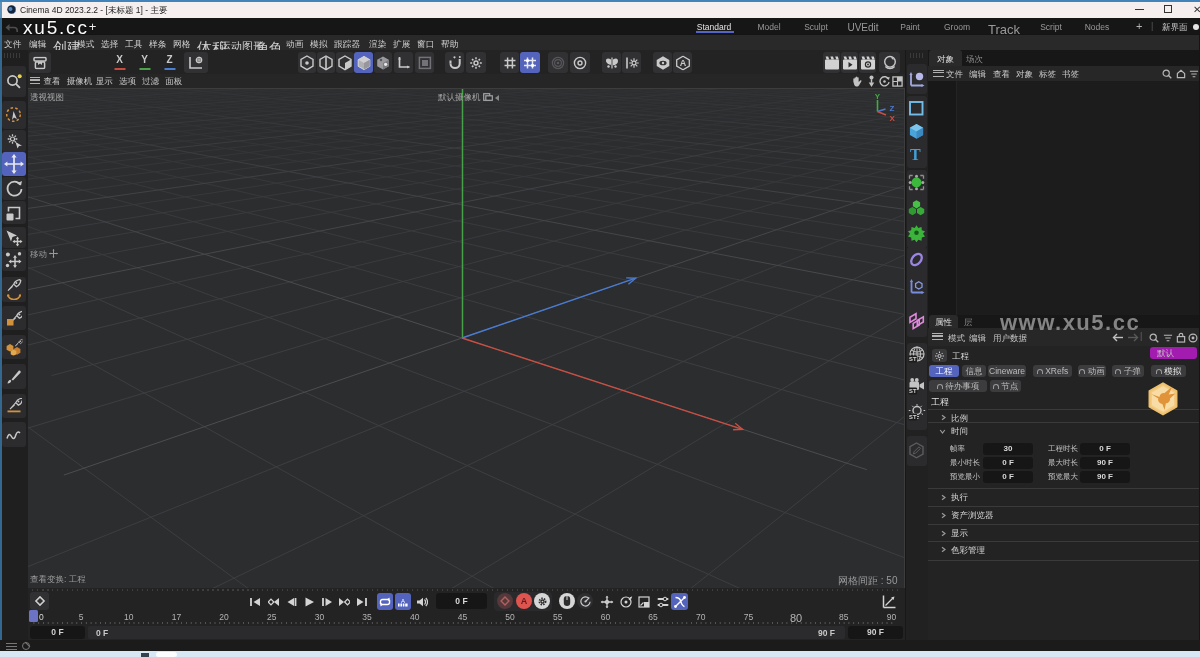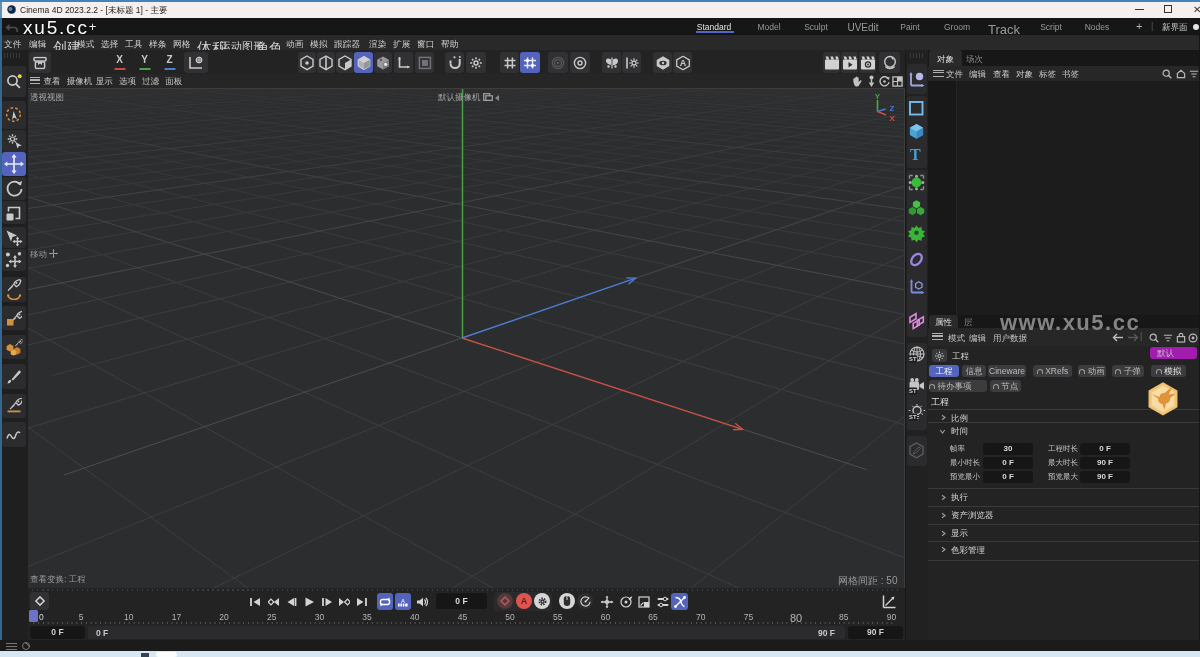--- a/index.html
+++ b/index.html
@@ -1069,21 +1069,21 @@
     </div>
     <div class="abs" style="left:952px;top:351px;font-size:8.5px;color:#dadada">工程</div>
     <div class="abs" style="left:1150px;top:347px;width:47px;height:12px;background:#a21caf;border-radius:3px;font-size:8.5px;color:#c0c0c0;line-height:12px;padding-left:7px">默认</div>
     <div class="abs" style="left:929px;top:365px;width:30px;height:12px;background:#5464bc;border-radius:3px;font-size:8.5px;color:#fff;text-align:center;line-height:12px">工程</div>
     <div class="abs" style="left:962px;top:365px;width:24px;height:12px;background:#3c3c3e;border-radius:3px;font-size:8.5px;color:#bcbcbc;text-align:center;line-height:12px">信息</div>
     <div class="abs" style="left:988px;top:365px;width:38px;height:12px;background:#3c3c3e;border-radius:3px;font-size:8.5px;color:#bcbcbc;text-align:center;line-height:12px">Cineware</div>
     <div class="abs" style="left:1033px;top:365px;width:39px;height:12px;background:#3c3c3e;border-radius:3px;font-size:8.5px;color:#bcbcbc;text-align:center;line-height:12px"><span style="display:inline-block;width:6px;height:5px;border:1px solid #999;border-bottom:none;border-radius:3px 3px 0 0;margin-right:2.5px"></span>XRefs</div>
     <div class="abs" style="left:1078px;top:365px;width:28px;height:12px;background:#3c3c3e;border-radius:3px;font-size:8.5px;color:#bcbcbc;text-align:center;line-height:12px"><span style="display:inline-block;width:6px;height:5px;border:1px solid #999;border-bottom:none;border-radius:3px 3px 0 0;margin-right:2.5px"></span>动画</div>
     <div class="abs" style="left:1112px;top:365px;width:32px;height:12px;background:#3c3c3e;border-radius:3px;font-size:8.5px;color:#bcbcbc;text-align:center;line-height:12px"><span style="display:inline-block;width:6px;height:5px;border:1px solid #999;border-bottom:none;border-radius:3px 3px 0 0;margin-right:2.5px"></span>子弹</div>
     <div class="abs" style="left:1151px;top:365px;width:35px;height:12px;background:#3c3c3e;border-radius:3px;font-size:8.5px;color:#e8e8e8;text-align:center;line-height:12px"><span style="display:inline-block;width:6px;height:5px;border:1px solid #999;border-bottom:none;border-radius:3px 3px 0 0;margin-right:2.5px"></span>模拟</div>
-    <div class="abs" style="left:929px;top:380px;width:58px;height:12px;background:#3c3c3e;border-radius:3px;font-size:8.5px;color:#bcbcbc;line-height:12px"><span style="display:inline-block;width:6px;height:5px;border:1px solid #999;border-bottom:none;border-radius:3px 3px 0 0;margin-right:2.5px"></span>待办事项</div>
+    <div class="abs" style="left:929px;top:380px;width:58px;height:12px;background:#3c3c3e;border-radius:3px;font-size:8.5px;color:#bcbcbc;text-align:center;line-height:12px"><span style="display:inline-block;width:6px;height:5px;border:1px solid #999;border-bottom:none;border-radius:3px 3px 0 0;margin-right:2.5px"></span>待办事项</div>
     <div class="abs" style="left:990px;top:380px;width:31px;height:12px;background:#3c3c3e;border-radius:3px;font-size:8.5px;color:#bcbcbc;text-align:center;line-height:12px"><span style="display:inline-block;width:6px;height:5px;border:1px solid #999;border-bottom:none;border-radius:3px 3px 0 0;margin-right:2.5px"></span>节点</div>
     <div class="abs" style="left:931px;top:396px;font-size:9px;color:#e2e2e2">工程</div>
     <svg class="abs" style="left:1146px;top:382px;z-index:55" width="34" height="37" viewBox="0 0 53 58">
       <path d="M26.5 2l21.2 12.2v24.6L26.5 51 5.3 38.8V14.2z" fill="#f3cb84" stroke="#eec06c" stroke-width="3" stroke-linejoin="round"></path>
       <path d="M26.5 6.5l17.3 10v20L26.5 46.5l-17.3-10v-20z" fill="#f8dca6"></path>
       <path d="M8 19l13 4.5c.5-4 4-6.5 7.5-6L41 7l-5.5 12.5 10.5-1.5-8.5 8c.5 4-2.5 7.5-6.5 7.5L29 44l-3.5-9.5c-4.5-.5-7.5-4.5-6.5-8.5z" fill="#e1933a"></path>
     </svg>
     <div class="abs" style="left:928px;top:409px;width:272px;height:1px;background:#3a3a3a"></div>
     <svg class="abs" style="left:940px;top:414px" width="7" height="7" viewBox="0 0 7 7">
       <path d="M2 1.2l3 2.3-3 2.3" fill="none" stroke="#9a9a9a" stroke-width="1.2"></path>

